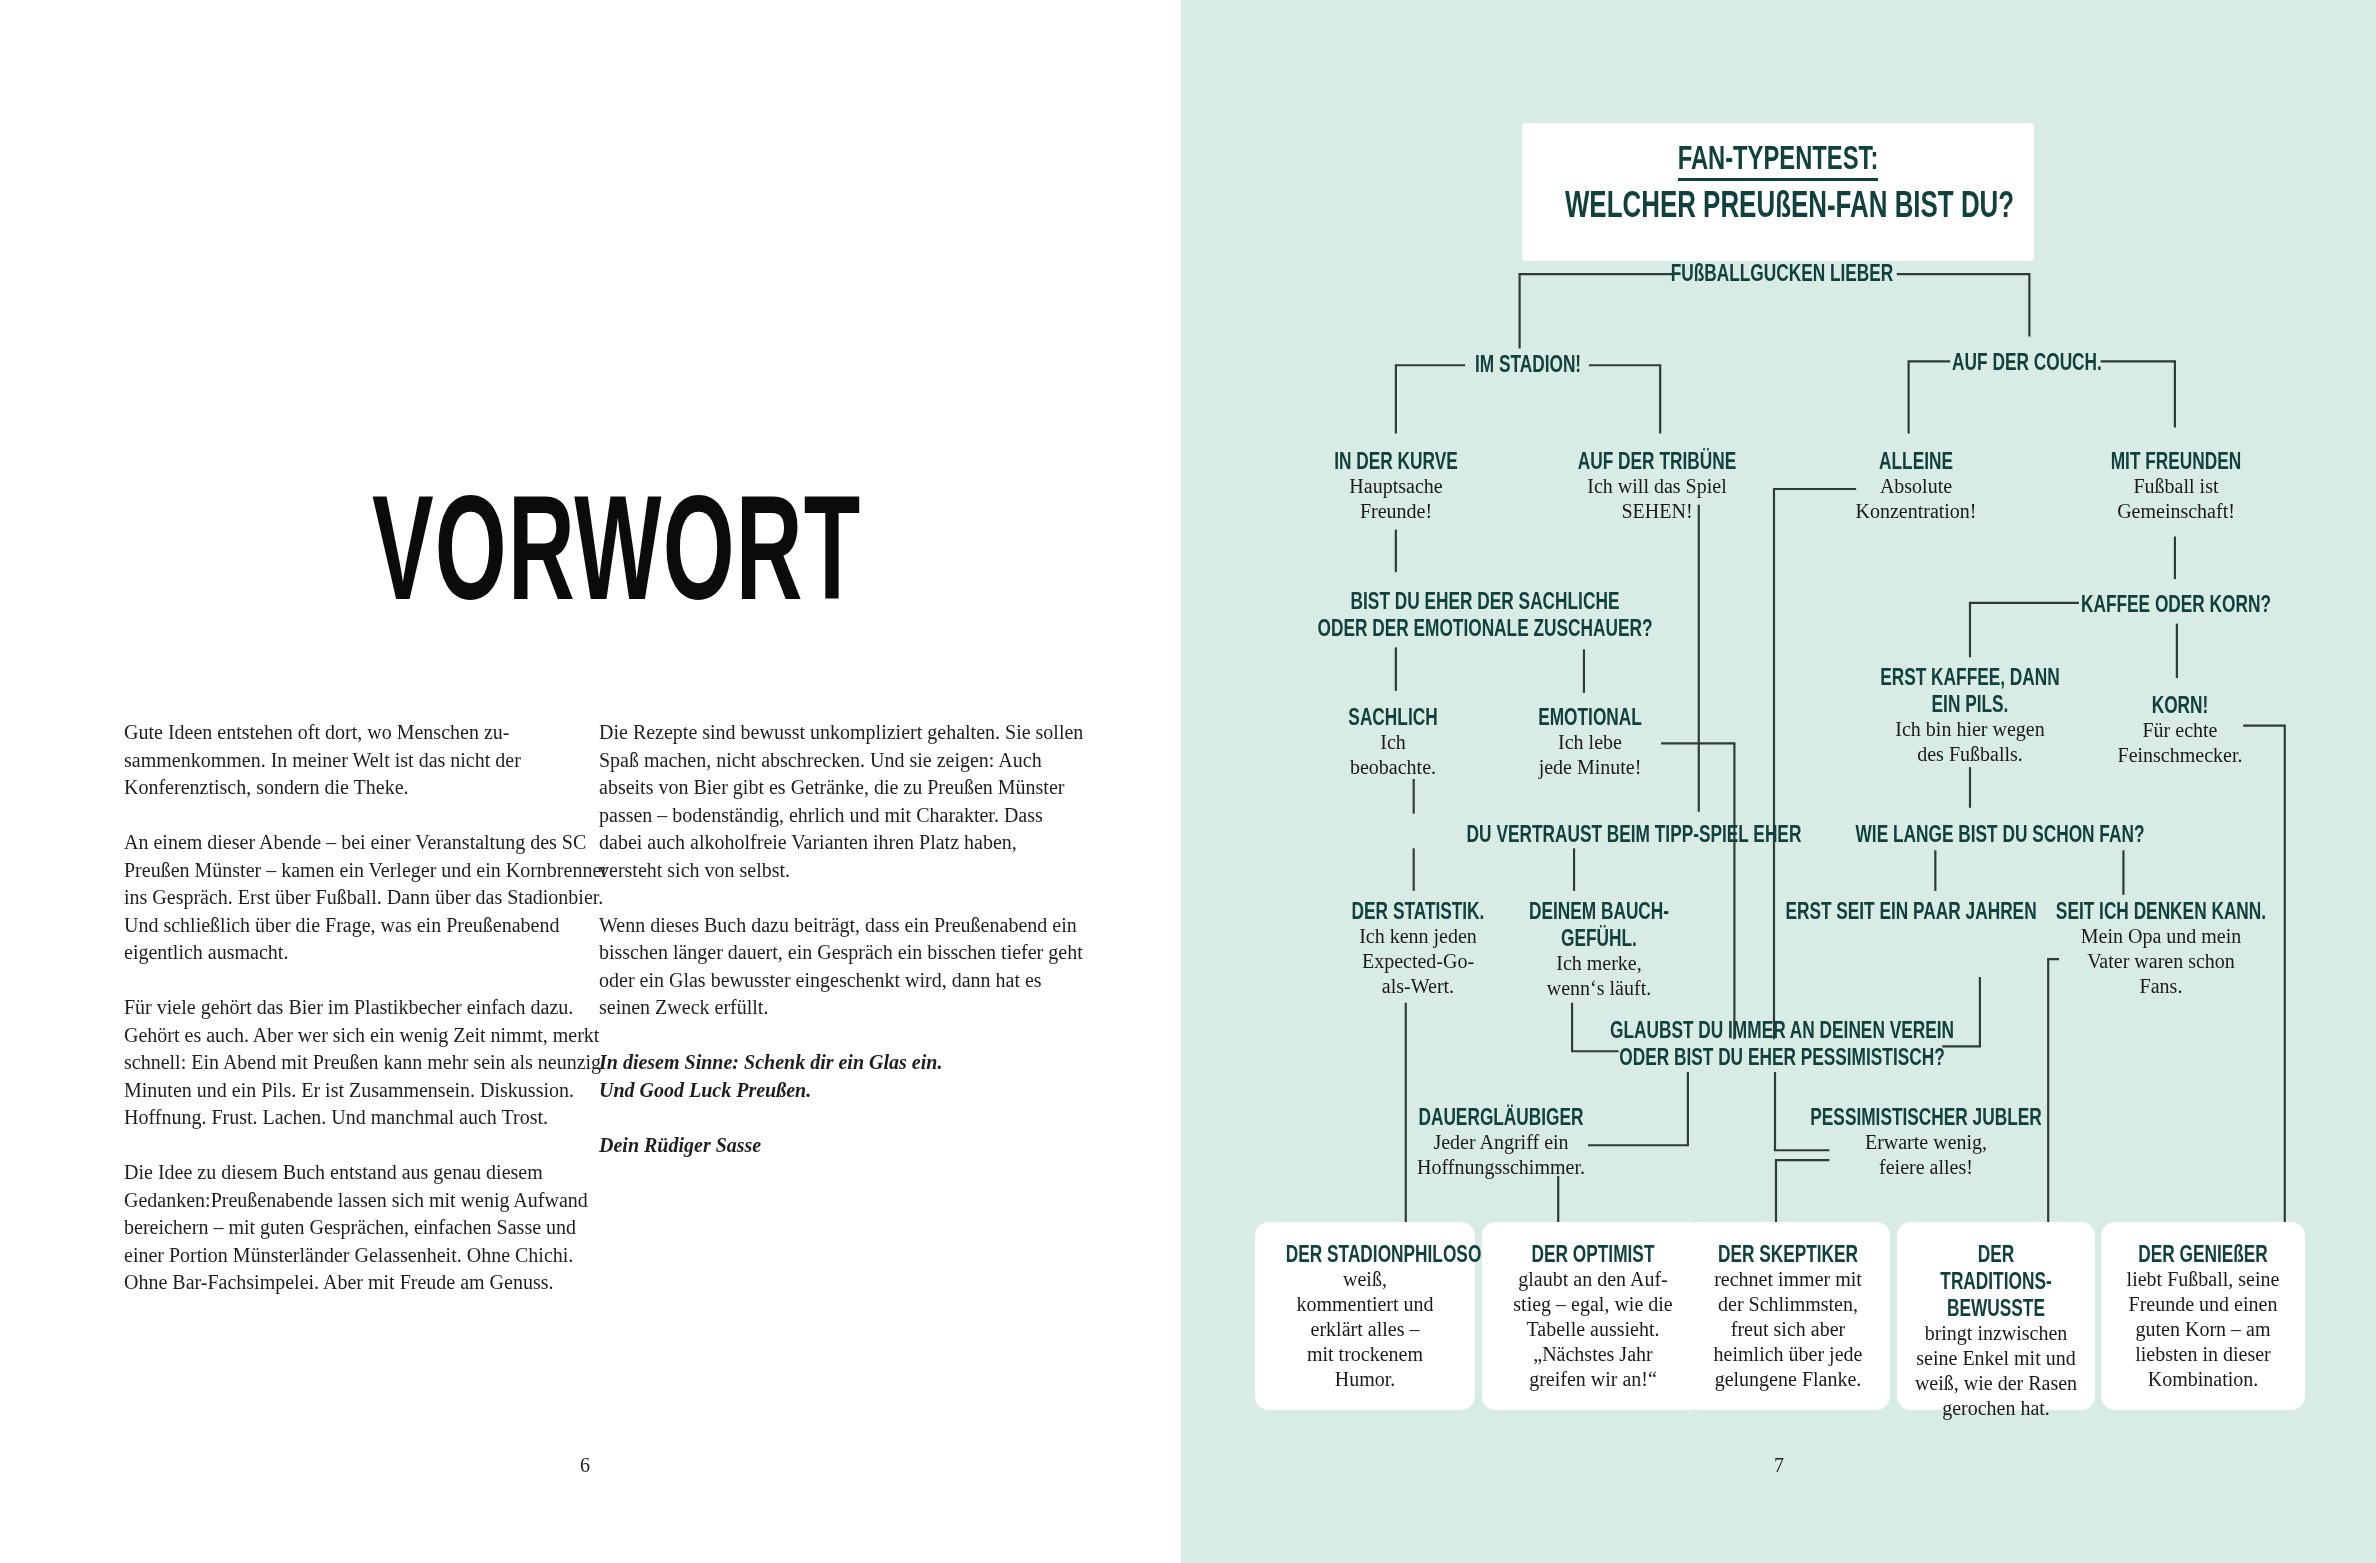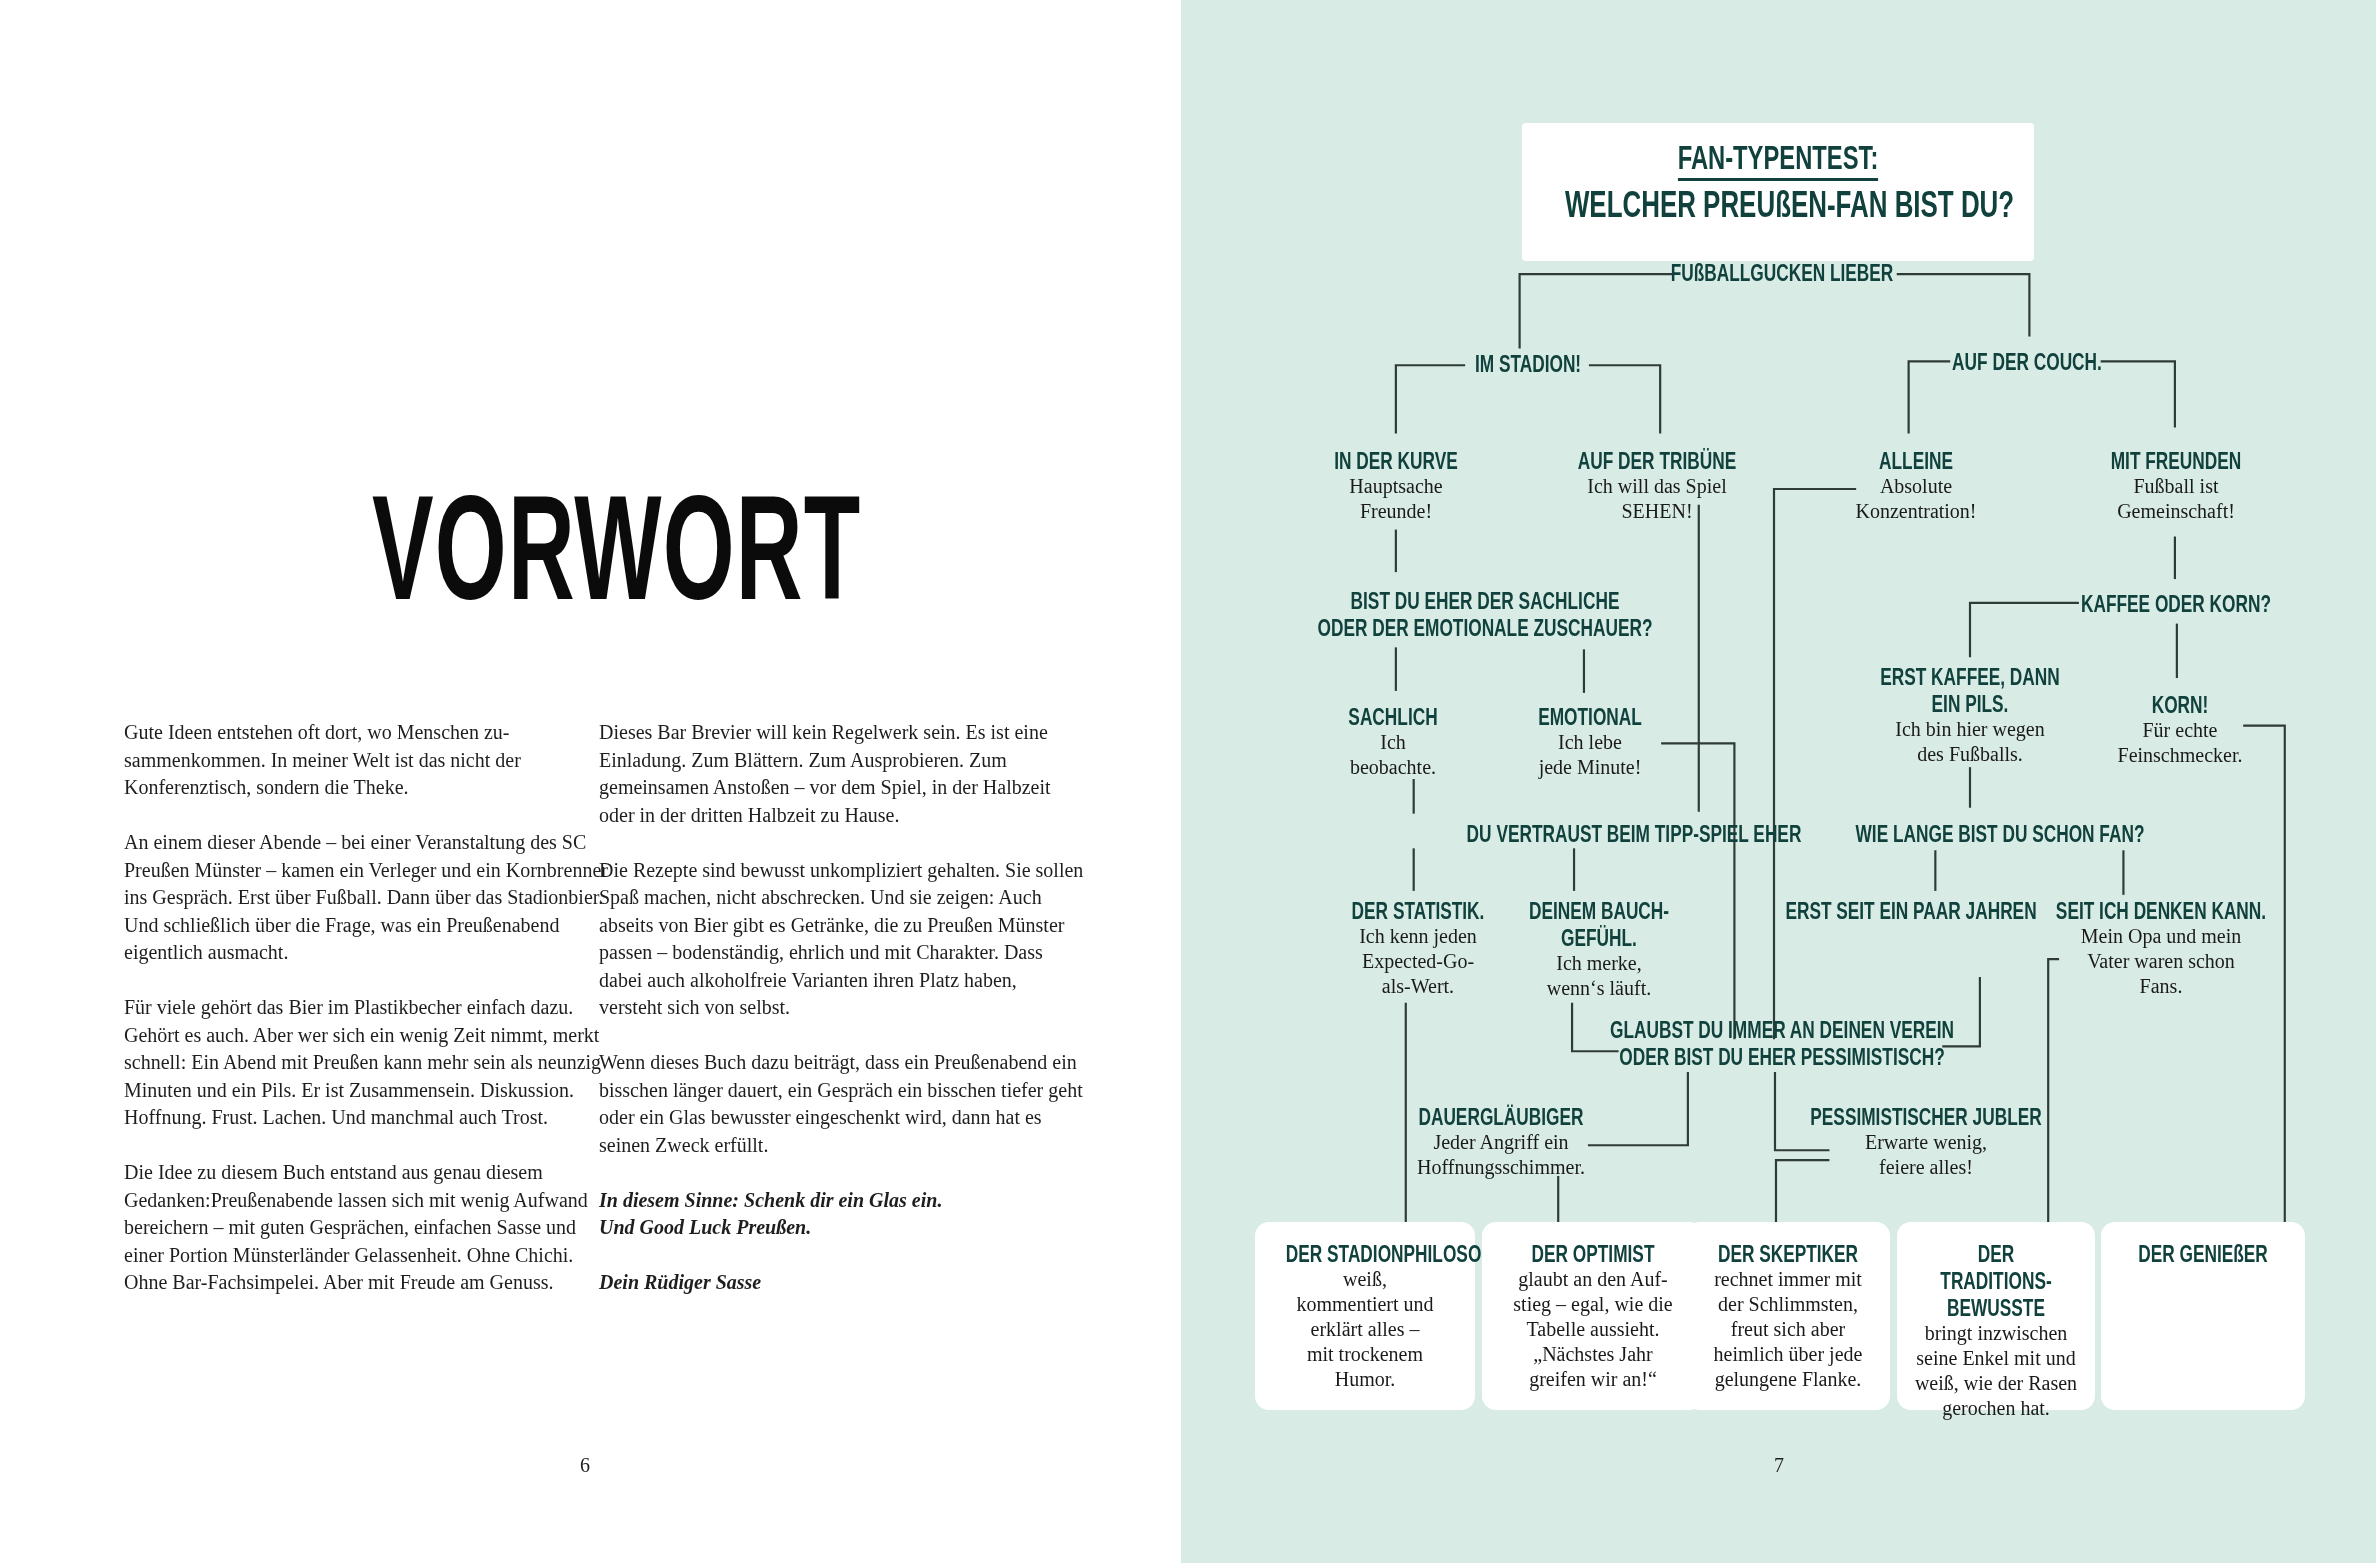--- a/index.html
+++ b/index.html
@@ -92,21 +92,20 @@
   <div class="vorwort-title">VORWORT</div>
 
   <div class="body-col col-left">
     <p>Gute Ideen entstehen oft dort, wo Menschen zu­sammenkommen. In meiner Welt ist das nicht der Konferenztisch, sondern die Theke.</p>
     <p>An einem dieser Abende – bei einer Veranstaltung des SC Preußen Münster – kamen ein Verleger und ein Kornbrenner ins Gespräch. Erst über Fuß­ball. Dann über das Stadionbier. Und schließlich über die Frage, was ein Preußenabend eigentlich ausmacht.</p>
     <p>Für viele gehört das Bier im Plastikbecher einfach dazu. Gehört es auch. Aber wer sich ein wenig Zeit nimmt, merkt schnell: Ein Abend mit Preußen kann mehr sein als neunzig Minuten und ein Pils. Er ist Zusammensein. Diskussion. Hoffnung. Frust. Lachen. Und manchmal auch Trost.</p>
     <p>Die Idee zu diesem Buch entstand aus genau die­sem Gedanken:Preußenabende lassen sich mit we­nig Aufwand bereichern – mit guten Gesprächen, einfachen Sasse und einer Portion Münsterlän­der Gelassenheit. Ohne Chichi. Ohne Bar-Fach­simpelei. Aber mit Freude am Genuss.</p>
   </div>
 
   <div class="body-col col-right">
-    <p>Dieses Bar Brevier will kein Regelwerk sein. Es ist eine Einladung. Zum Blättern. Zum Aus­probieren. Zum gemeinsamen Anstoßen – vor dem Spiel, in der Halbzeit oder in der dritten Halbzeit zu Hause.</p>
     <p>Die Rezepte sind bewusst unkompliziert gehal­ten. Sie sollen Spaß machen, nicht abschrecken. Und sie zeigen: Auch abseits von Bier gibt es Ge­tränke, die zu Preußen Münster passen – boden­ständig, ehrlich und mit Charakter. Dass dabei auch alkoholfreie Varianten ihren Platz haben, versteht sich von selbst.</p>
     <p>Wenn dieses Buch dazu beiträgt, dass ein Preu­ßenabend ein bisschen länger dauert, ein Ge­spräch ein bisschen tiefer geht oder ein Glas bewusster eingeschenkt wird, dann hat es seinen Zweck erfüllt.</p>
     <p class="ital" style="white-space:pre-line">In diesem Sinne: Schenk dir ein Glas ein.
 Und Good Luck Preußen.</p>
     <p class="ital">Dein Rüdiger Sasse</p>
   </div>
 
   <div class="page-num pn-left">6</div>
 </div>
 
@@ -283,16 +282,21 @@
 <div class="result" style="left:1897px;width:198px">
   <span class="h" style="white-space:pre-line">DER TRADITIONS-
 BEWUSSTE</span>
   <span class="s" style="white-space:pre-line">bringt inzwischen
 seine Enkel mit und
 weiß, wie der Rasen
 gerochen hat.</span>
 </div>
 <div class="result" style="left:2101px;width:204px">
   <span class="h">DER GENIEßER</span>
+  <span class="s" style="white-space:pre-line">liebt Fußball, seine
+Freunde und einen
+guten Korn – am
+liebsten in dieser
+Kombination.</span>
 </div>
 
 <div class="page-num pn-right">7</div>
 
 
 </body></html>

